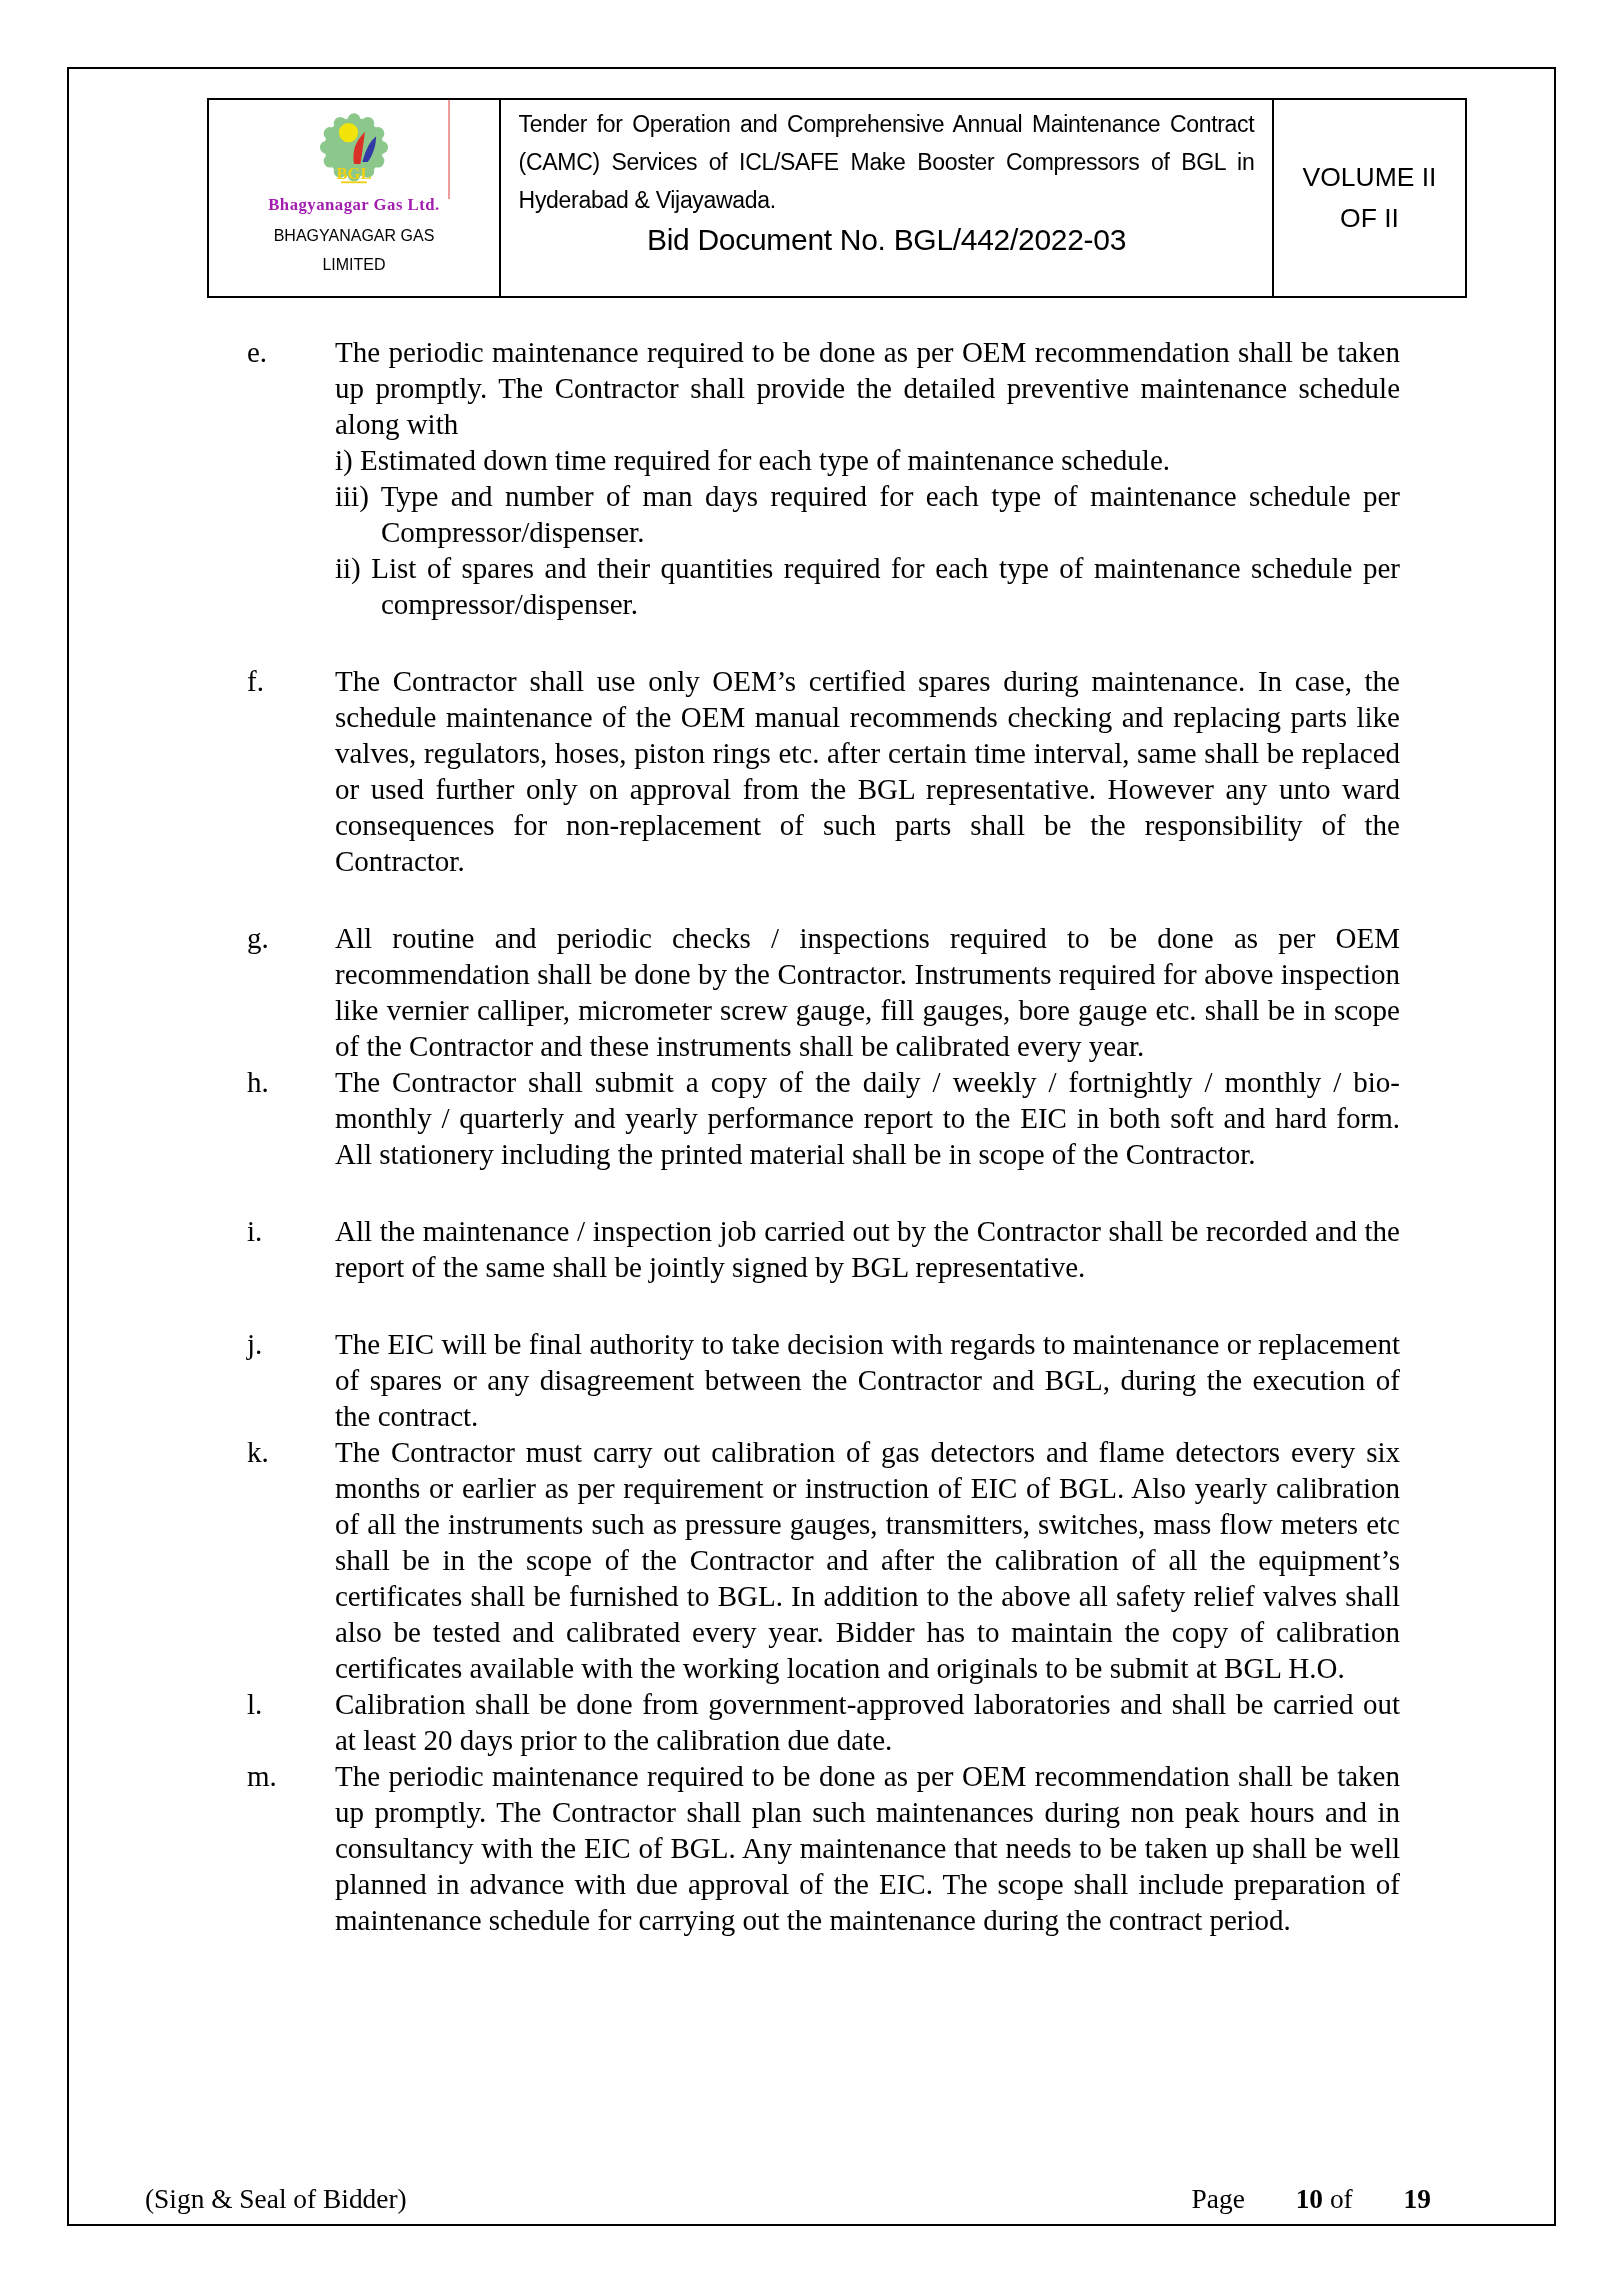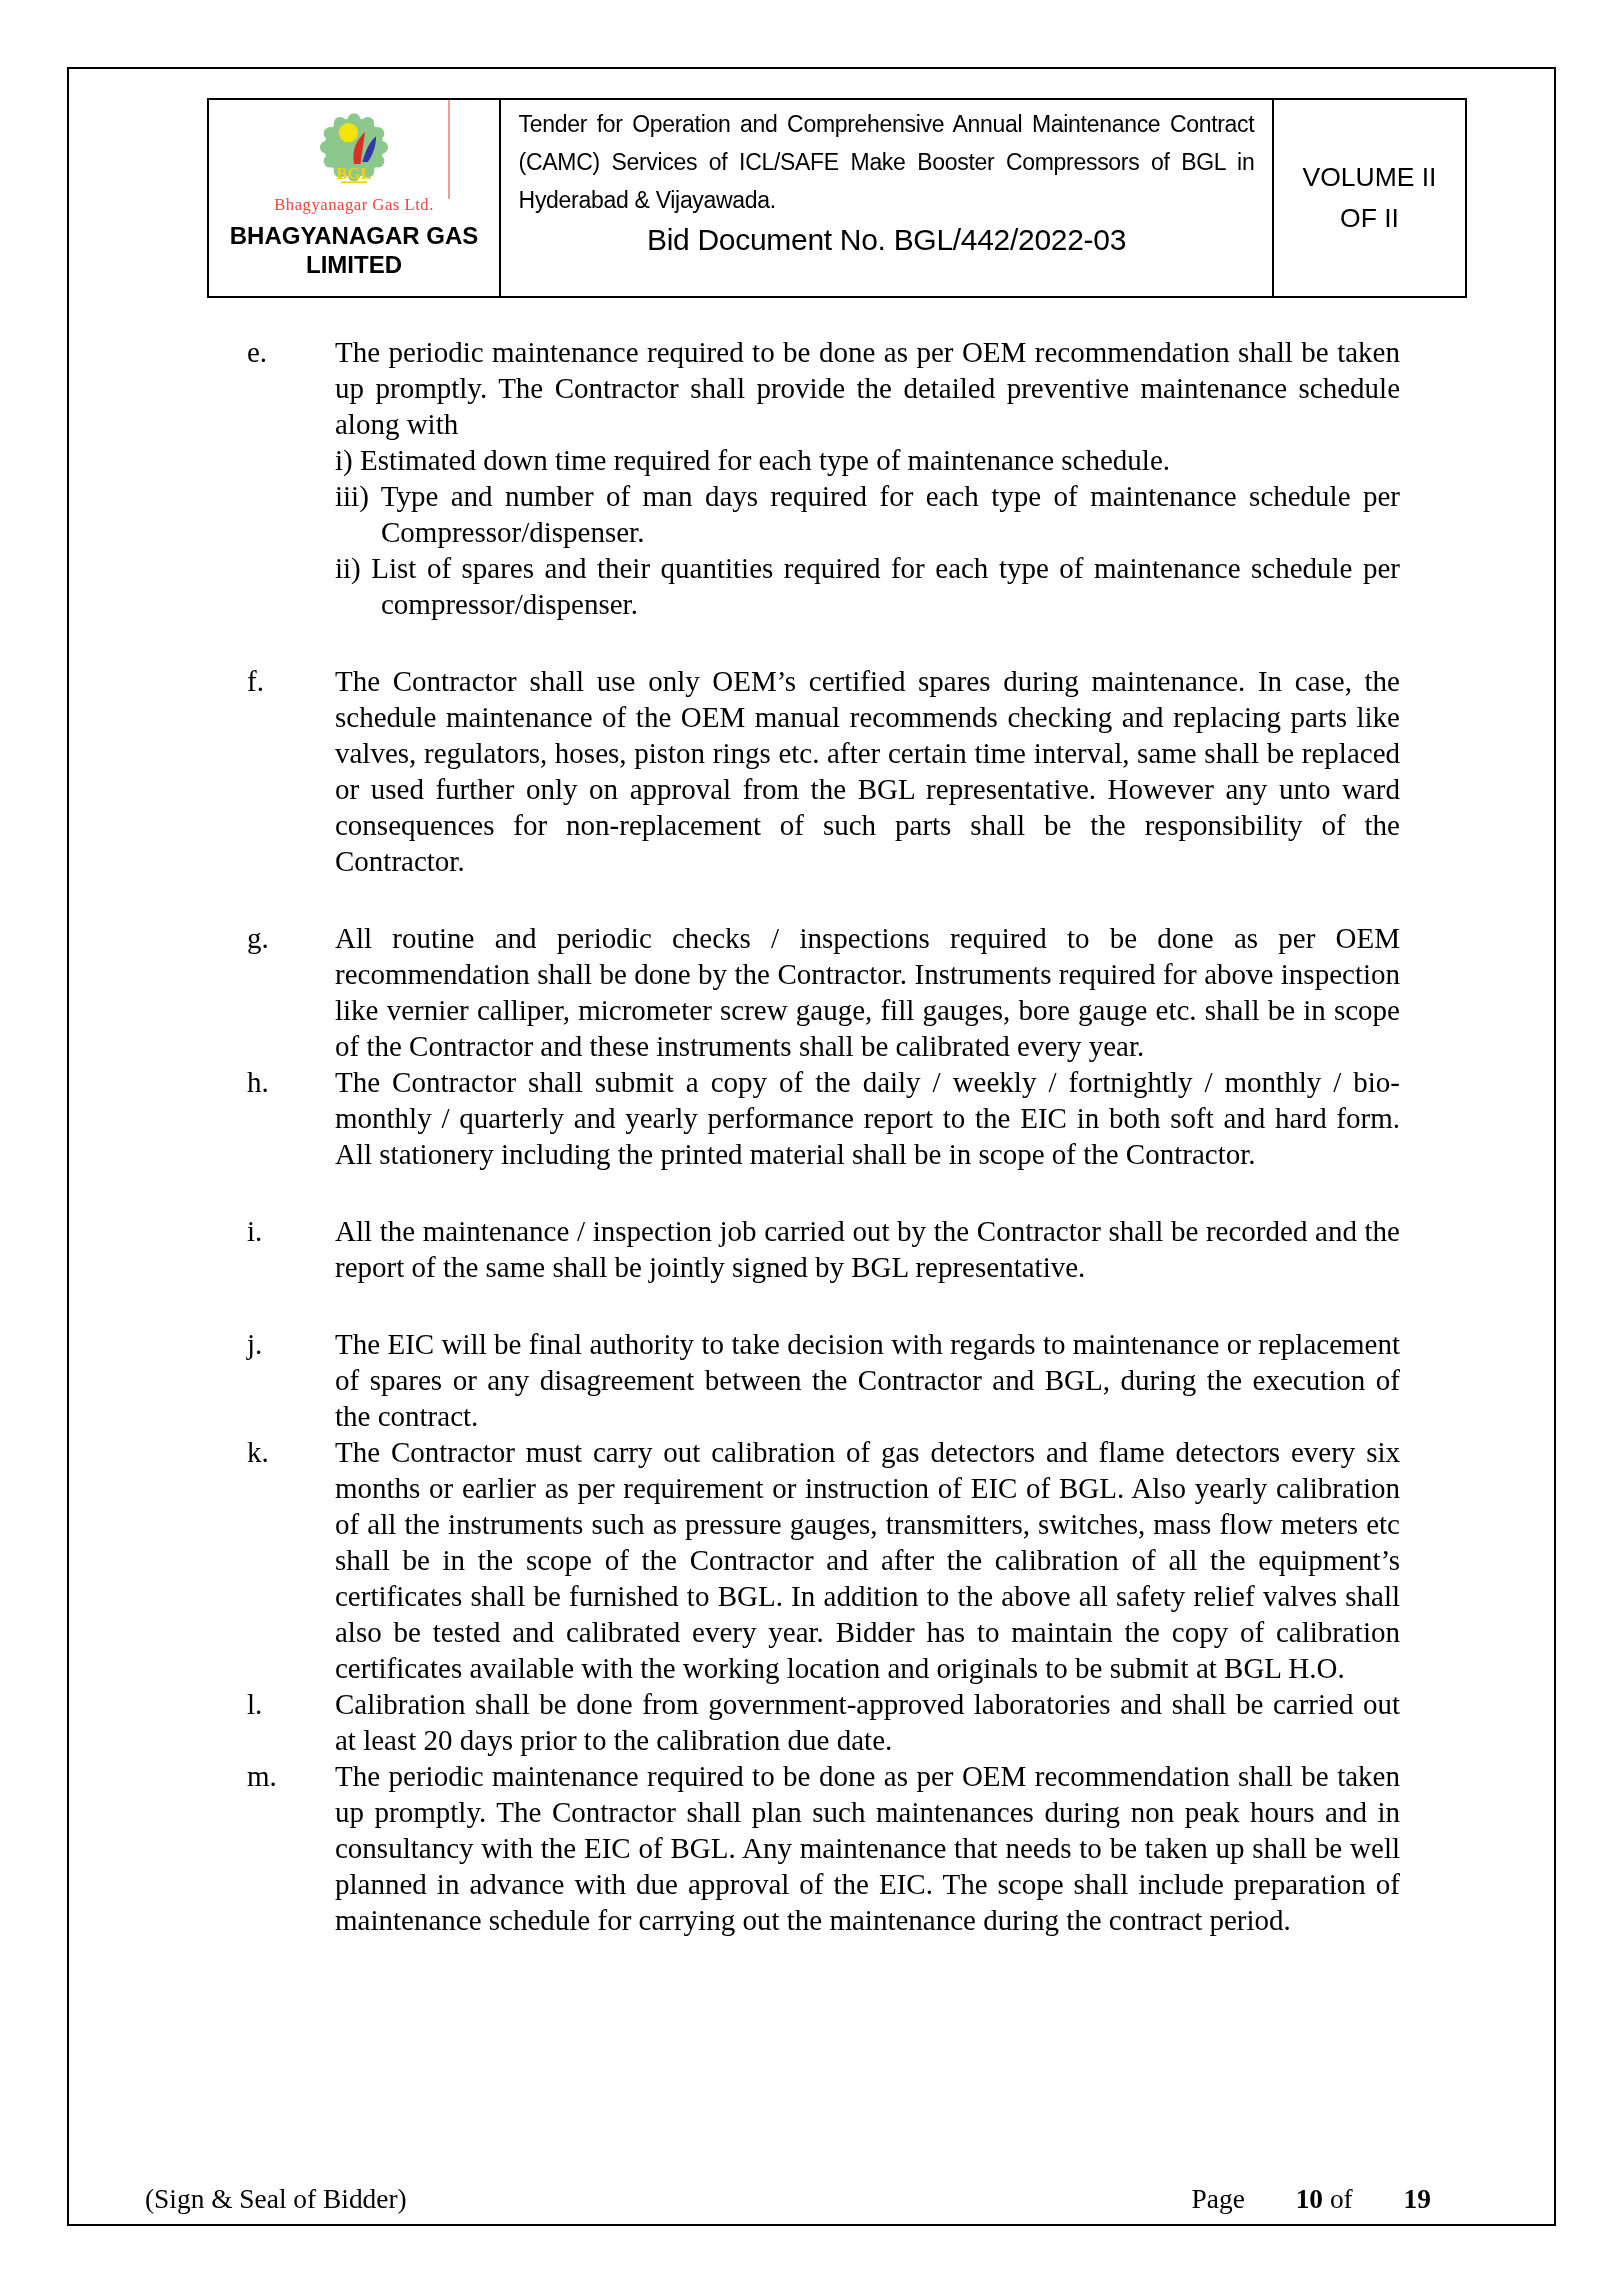--- a/index.html
+++ b/index.html
@@ -19,26 +19,26 @@
   }
   .logo-cell {
     width:292px; border-right:2px solid #000; position:relative;
     display:flex; flex-direction:column; align-items:center; padding-top:4.9px;
     text-align:center;
   }
   .red-artifact {
     position:absolute; right:49px; top:0; width:2px; height:99px; background:#f09a9a;
   }
   .logo-sub {
-    font-family:"Liberation Serif", serif; font-size:16.7px; font-weight:normal;
-    color:#ef4444; margin-top:-2px; letter-spacing:0.5px;
+    font-family:"Liberation Serif", serif; font-size:16.7px; font-weight:bold;
+    color:#a21caf; margin-top:-2px; letter-spacing:0.5px;
   }
   .company-name {
-    font-family:"Liberation Sans", sans-serif; font-size:24px; line-height:29px;
-    color:#000; margin-top:5.9px;font-weight:bold;
+    font-family:"Liberation Sans", sans-serif; font-size:16px; line-height:29px;
+    color:#000; margin-top:5.9px;
   }
   .title-cell {
     flex:1; border-right:2px solid #000; padding:4.9px 17.6px 2px 17.6px;
   }
   .tender-title {
     font-family:"Liberation Sans", sans-serif; font-size:23px; line-height:38px;
     text-align:justify; letter-spacing:-0.3px;
   }
   .bid-line {
     font-family:"Liberation Sans", sans-serif; font-size:30px; line-height:38px;

